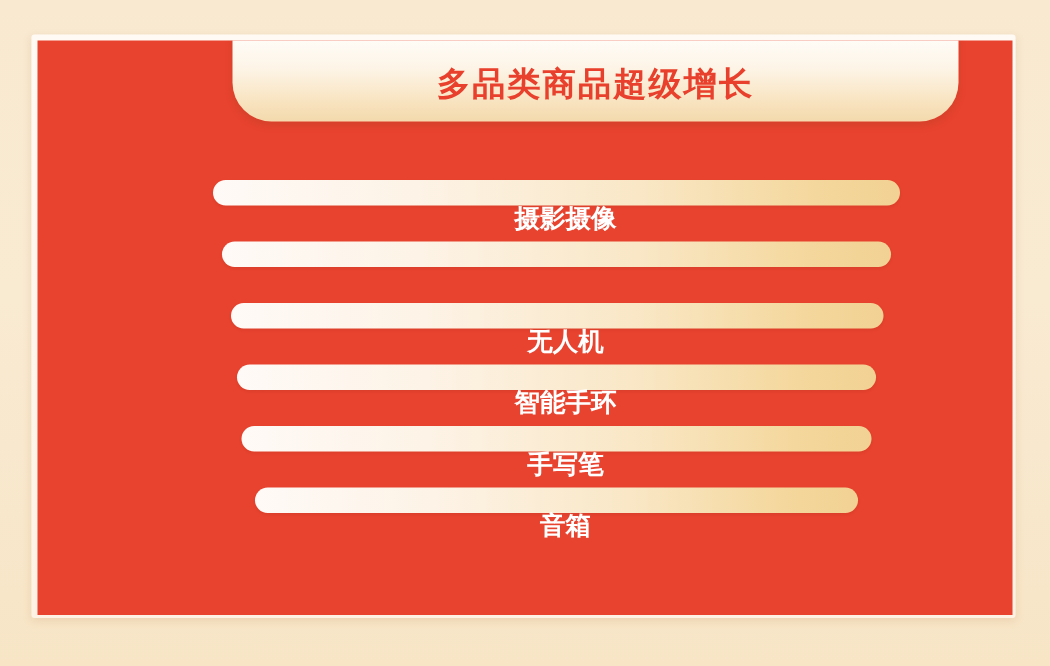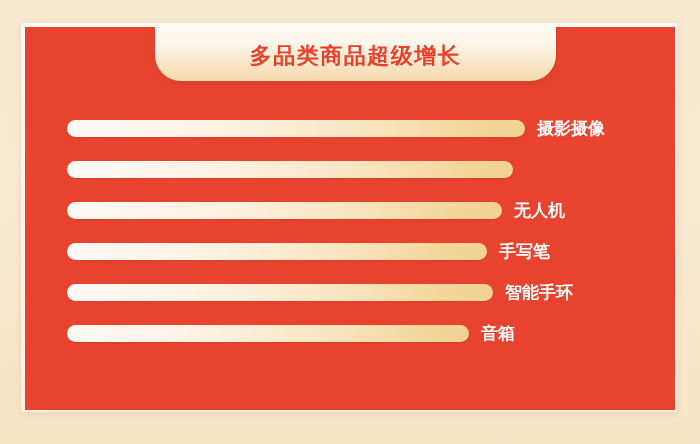--- a/index.html
+++ b/index.html
@@ -43,21 +43,21 @@
     height: 383px;
     background: #e8432f;
     overflow: hidden;
   }
 
   
   .banner {
     position: absolute;
     left: 130px;
     top: -4px;
-    width: 401px;
+    width: 484px;
     height: 58px;
     background: linear-gradient(180deg,
         #fffdfa 0%,
         #fdf4e6 40%,
         #f8e3bf 78%,
         #f3d9ac 100%);
     border-bottom-left-radius: 26px;
     border-bottom-right-radius: 26px;
     box-shadow: 0 3px 5px rgba(150, 60, 30, 0.22);
     display: flex;
@@ -81,20 +81,21 @@
     top: 93px;
     right: 0;
     bottom: 0;
   }
   .bar-row {
     position: relative;
     height: 17px;
     margin-bottom: 24px;
     display: flex;
     align-items: center;
+    flex-direction: column;
   }
   .bar {
     height: 17px;
     border-radius: 9px;
     background: linear-gradient(90deg,
         #fffaf7 0%,
         #fdf3e6 30%,
         #f9e7c6 62%,
         #f4d79c 88%,
         #f2d294 100%);
@@ -133,27 +134,27 @@
       <div class="bar-row">
         <div class="bar" style="width: 446px;"></div>
       </div>
 
       <div class="bar-row">
         <div class="bar" style="width: 435px;"></div>
         <div class="bar-label">无人机</div>
       </div>
 
       <div class="bar-row">
-        <div class="bar" style="width: 420px;"></div>
-        <div class="bar-label">手写笔</div>
+        <div class="bar" style="width: 426px;"></div>
+        <div class="bar-label">智能手环</div>
       </div>
 
       <div class="bar-row">
-        <div class="bar" style="width: 426px;"></div>
-        <div class="bar-label">智能手环</div>
+        <div class="bar" style="width: 420px;"></div>
+        <div class="bar-label">手写笔</div>
       </div>
 
       <div class="bar-row">
         <div class="bar" style="width: 402px;"></div>
         <div class="bar-label">音箱</div>
       </div>
 
 
     </div>
   </div>

